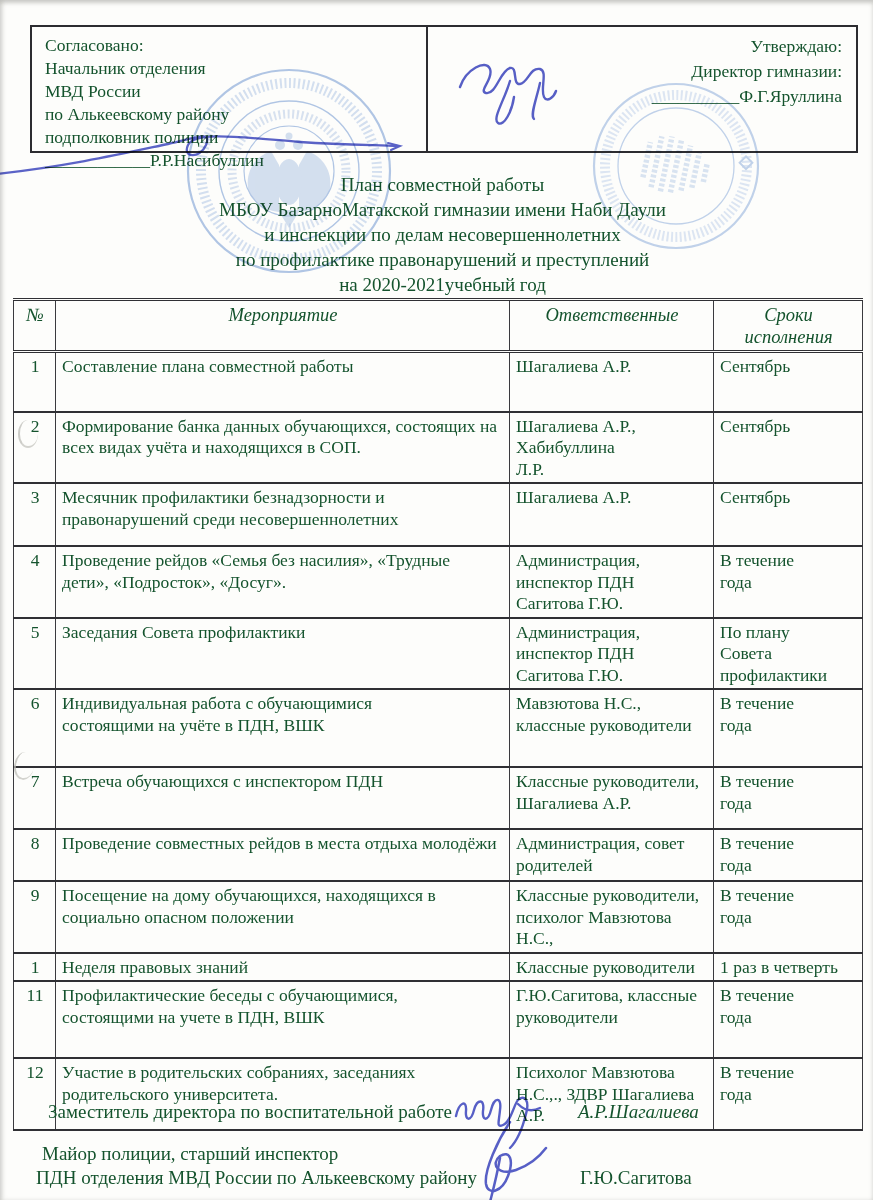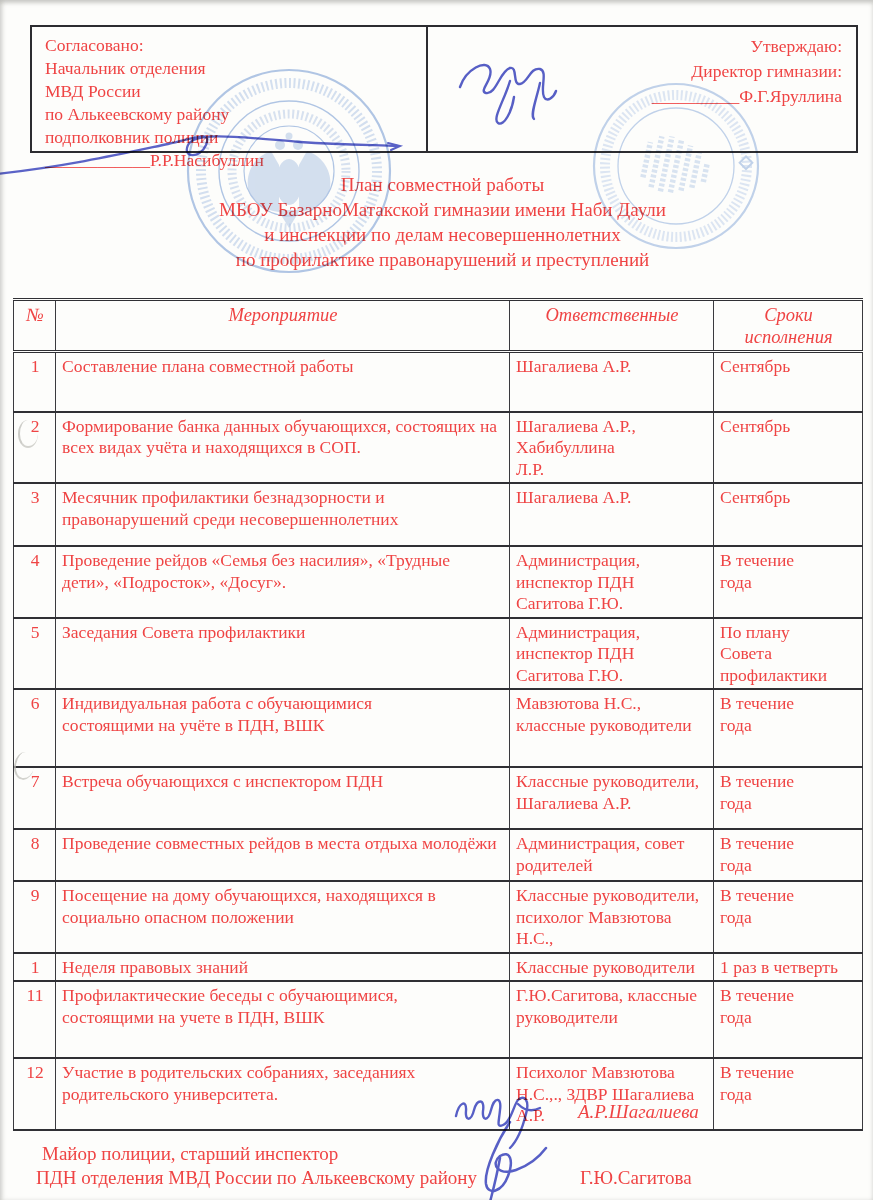--- a/index.html
+++ b/index.html
@@ -1,20 +1,20 @@
 <!DOCTYPE html>
 <html><head>
 <meta charset="utf-8">
 <style>
   html,body{margin:0;padding:0;background:#9a9a96;}
   .page{
     position:relative;width:873px;height:1200px;overflow:hidden;
     background:#fdfdfb;
     font-family:"Liberation Serif","DejaVu Serif",serif;
-    color:#ef4444;
+    color:#14532d;
     box-shadow:inset 0 3px 4px rgba(120,120,115,.35), inset 3px 0 4px rgba(120,120,115,.18);
   }
   
   .approval{
     position:absolute;left:30px;top:25px;width:824px;height:124px;
     display:flex;border:2px solid #2c2c30;
   }
   .approval .cellL{
     width:396px;border-right:2px solid #2c2c30;box-sizing:border-box;
     padding:7px 10px 0 13px;font-size:17.5px;line-height:23px;
@@ -74,20 +74,21 @@
       <div>Директор гимназии:</div>
       <div>__________Ф.Г.Яруллина</div>
     </div>
   </div>
 
   <div class="title-block">
     <div>План совместной работы</div>
     <div>МБОУ БазарноМатакской гимназии имени Наби Даули</div>
     <div>и  инспекции по делам несовершеннолетних</div>
     <div>по профилактике правонарушений и преступлений</div>
+    <div>на 2020-2021учебный год</div>
   </div>
 
   <table class="plan">
     <colgroup>
         <col class="c1">
         <col class="c2">
         <col class="c3">
         <col class="c4">
       </colgroup>
     <thead>
@@ -197,20 +198,21 @@
 родительского университета.</td>
           <td>Психолог  Мавзютова
 Н.С.,., ЗДВР Шагалиева
 А.Р.</td>
           <td>В течение
 года</td>
         </tr>
     </tbody>
   </table>
 
+  <div class="f-abs" style="left:48px;top:1100px;">Заместитель директора по воспитательной работе</div>
   <div class="f-abs" style="left:578px;top:1100px;font-style:italic;">А.Р.Шагалиева</div>
   <div class="f-abs" style="left:42px;top:1142px;">Майор полиции, старший инспектор</div>
   <div class="f-abs" style="left:36px;top:1166px;">ПДН отделения МВД России по Алькеевскому району</div>
   <div class="f-abs" style="left:580px;top:1166px;">Г.Ю.Сагитова</div>
 
   <div class="arc" style="left:18px;top:420px;"></div>
   <div class="arc" style="left:14px;top:752px;transform:rotate(8deg);"></div>
 
   <svg class="pen" style="left:0;top:100px;" width="420" height="110" viewBox="0 0 420 110">
     <g fill="none" stroke="#4a53c4" stroke-width="2.3" stroke-linecap="round" opacity=".9">

